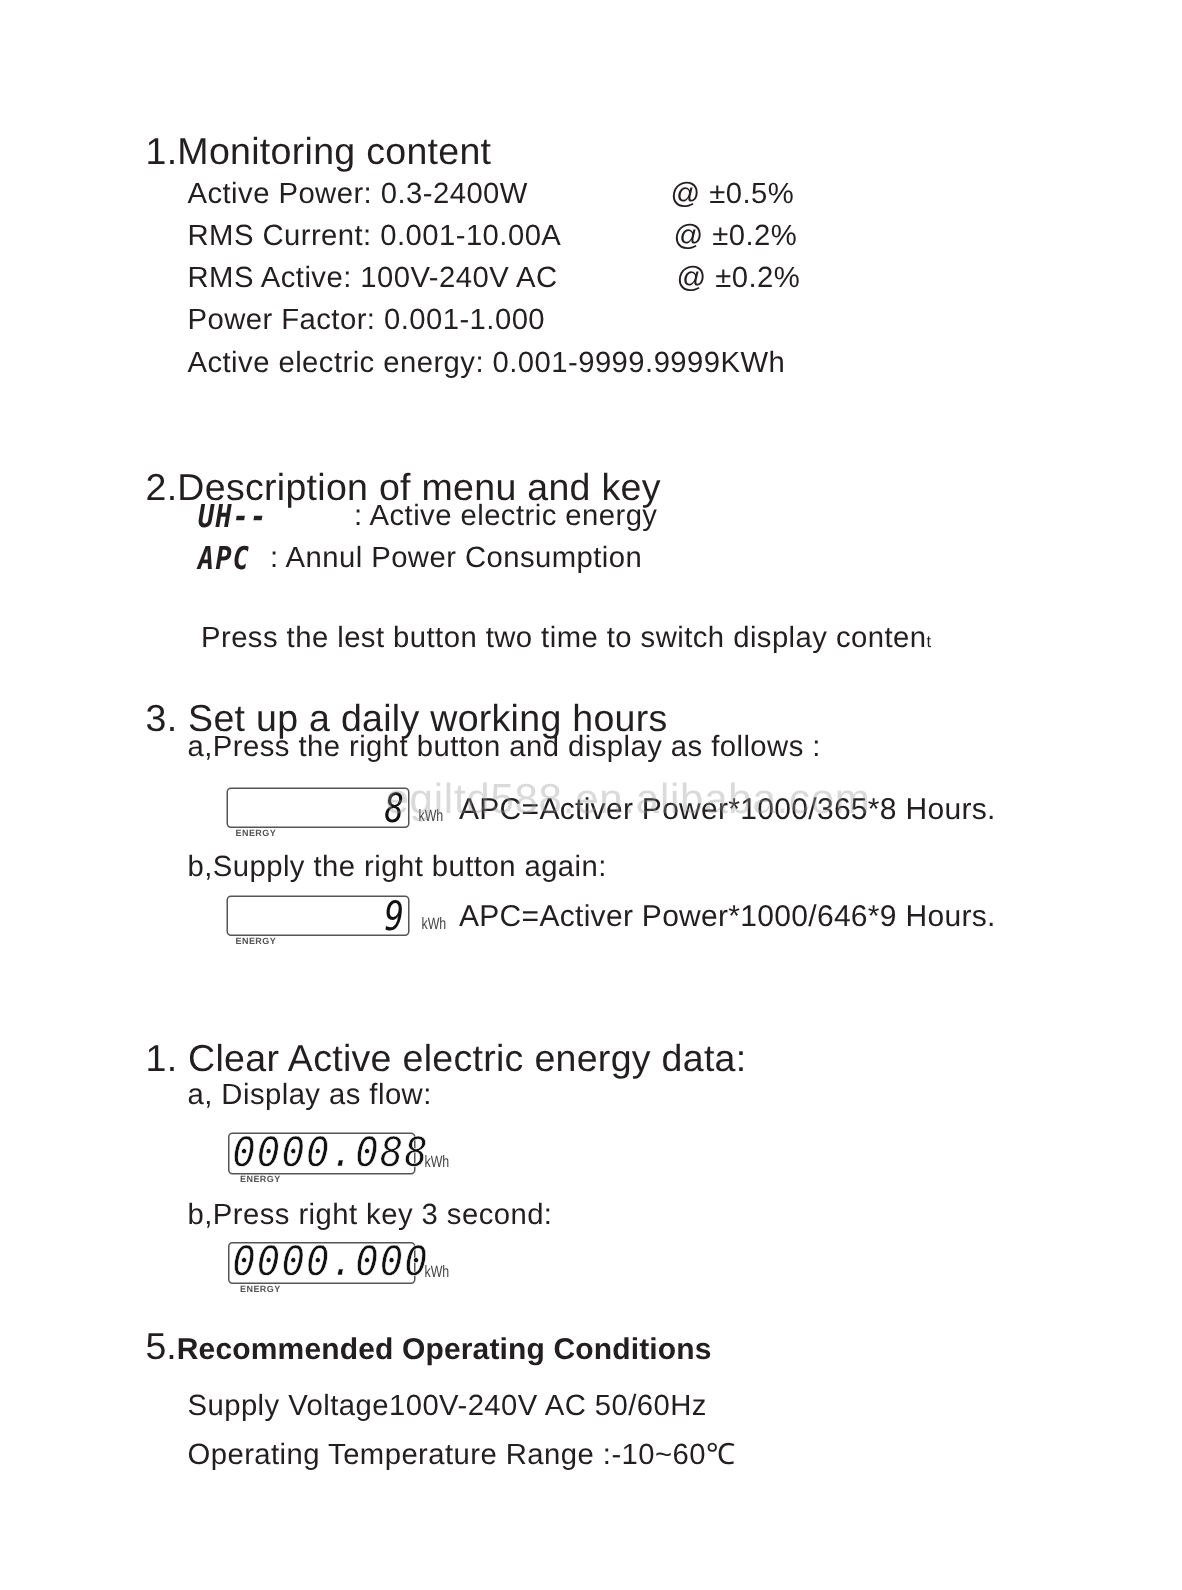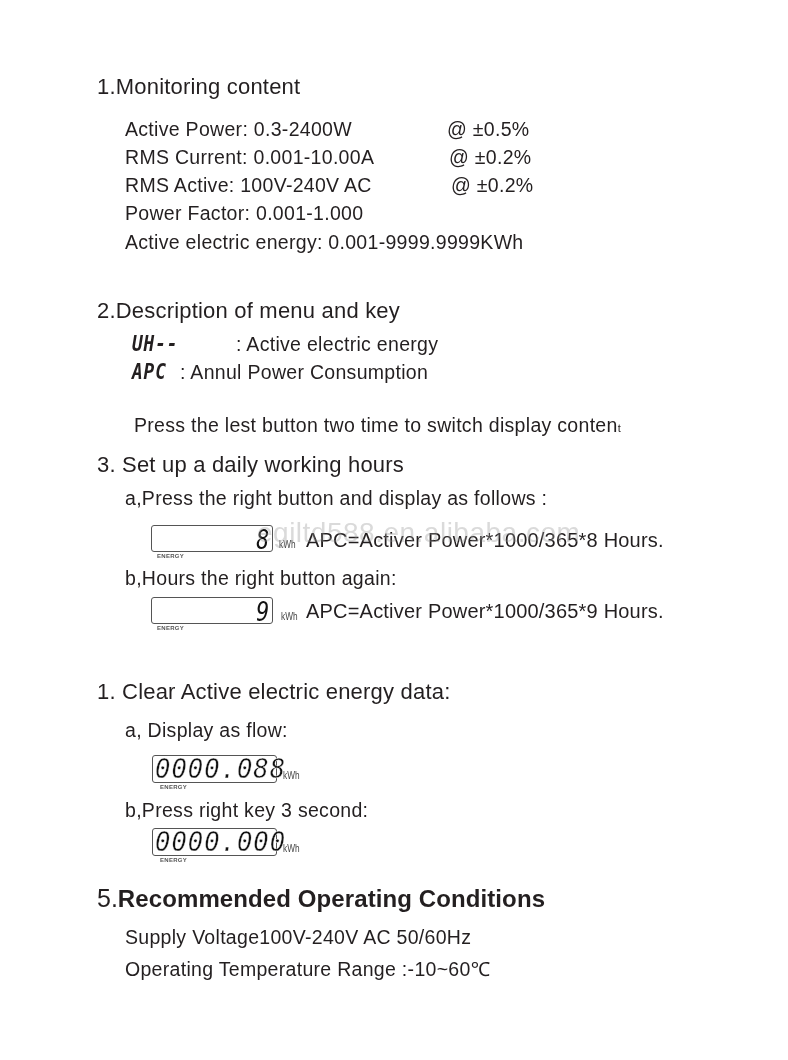--- a/index.html
+++ b/index.html
@@ -1,23 +1,23 @@
 <!DOCTYPE html>
 <html><head>
 <meta charset="utf-8">
 <style>
   html, body { margin: 0; padding: 0; background: #ffffff; }
   body {
     width: 788px; height: 1060px; position: relative; overflow: hidden;
     font-family: "Liberation Sans", sans-serif; color: #231f20;
   }
   .abs { position: absolute; white-space: nowrap; }
-  .h1 { font-size: 22px; letter-spacing: 0.2px; }
+  .h1 { font-size: 25px; letter-spacing: 0.2px; margin-top: 13px; }
   .h5num { font-size: 25px; }
-  .h5txt { font-size: 24px; font-weight: bold; letter-spacing: 0.1px; }
+  .h5txt { font-size: 20px; font-weight: bold; letter-spacing: 0.1px; }
   .line { font-size: 19.5px; letter-spacing: 0.3px; }
   .line2 { font-size: 20px; letter-spacing: 0.2px; }
   .small-t { font-size: 11px; }
   
   .seg {
     font-family: "DejaVu Sans Mono", monospace; font-weight: bold; font-style: italic;
     font-size: 21px; letter-spacing: 1px; transform: scaleX(0.85); transform-origin: left center;
     display: inline-block;
   }
   
@@ -71,27 +71,27 @@
 <div class="abs line" style="left:125px; top:487px;">a,Press the right button and display as follows :</div>
 
 <div class="lcd" style="left:151px; top:525px; width:120px; height:25px;">
   <div class="lcd-digit" style="right:3px; top:-2px; font-size:27px;">8</div>
 </div>
 <div class="kwh" style="left:279px; top:538px;">kWh</div>
 <div class="energy-tag" style="left:157px; top:553px;">ENERGY</div>
 <div class="abs line2" style="left:306px; top:529px;">APC=Activer Power*1000/365*8 Hours.</div>
 <div class="watermark" style="left:257px; top:517px;">egiltd588.en.alibaba.com</div>
 
-<div class="abs line" style="left:125px; top:567px;">b,Hours the right button again:</div>
+<div class="abs line" style="left:125px; top:567px;">b,Supply the right button again:</div>
 <div class="lcd" style="left:151px; top:597px; width:120px; height:25px;">
   <div class="lcd-digit" style="right:3px; top:-2px; font-size:27px;">9</div>
 </div>
 <div class="kwh" style="left:281px; top:610px;">kWh</div>
 <div class="energy-tag" style="left:157px; top:625px;">ENERGY</div>
-<div class="abs line2" style="left:306px; top:600px;">APC=Activer Power*1000/365*9 Hours.</div>
+<div class="abs line2" style="left:306px; top:600px;">APC=Activer Power*1000/646*9 Hours.</div>
 
 <div class="abs h1" style="left:97px; top:679px;">1. Clear Active electric energy data:</div>
 <div class="abs line" style="left:125px; top:719px;">a, Display as flow:</div>
 <div class="lcd" style="left:152px; top:755px; width:123px; height:26px;">
   <div class="lcd-full" style="left:2px; top:-3px; font-size:27px;">0000.088</div>
 </div>
 <div class="kwh" style="left:283px; top:769px;">kWh</div>
 <div class="energy-tag" style="left:160px; top:784px;">ENERGY</div>
 
 <div class="abs line" style="left:125px; top:799px;">b,Press right key 3 second:</div>

